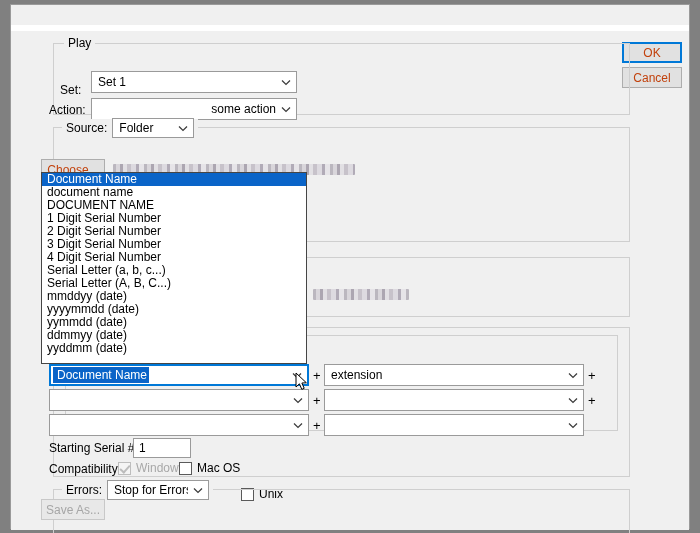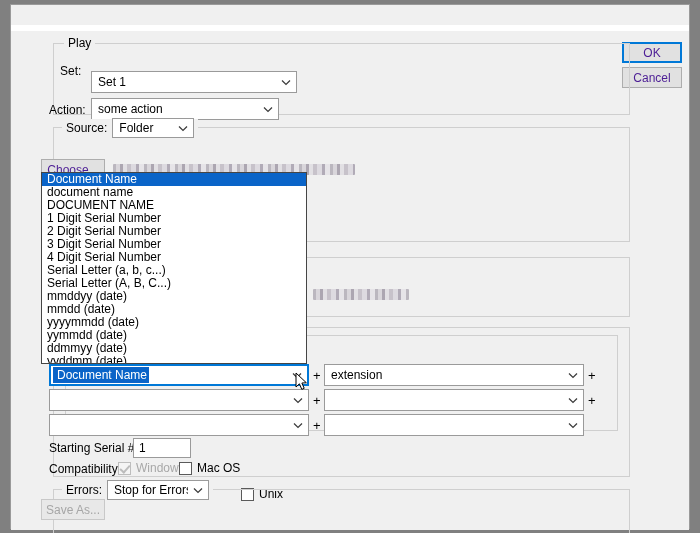--- a/index.html
+++ b/index.html
@@ -135,21 +135,21 @@
   }
 
   
   .btn {
     position: absolute;
     background: #e1e1e1;
     border: 1px solid #adadad;
     box-sizing: border-box;
     font-family: "Liberation Sans", sans-serif;
     font-size: 12px;
-    color: #4c1d95;
+    color: #c2410c;
     display: flex;
     align-items: center;
     justify-content: center;
     cursor: default;
   }
   .btn.default {
     border: 2px solid #0078d7;
     background: #e1e1e1;
   }
   .btn.disabled {
@@ -277,31 +277,31 @@
   </div>
 
   <div class="body-area">
 
     <div class="btn default" style="left:611px; top:11px; width:60px; height:21px;">OK</div>
     <div class="btn" style="left:611px; top:36px; width:60px; height:21px;">Cancel</div>
 
     <div class="group" style="left:18px; top:12px; width:577px; height:72px;">
       <span class="group-title">Play</span>
     </div>
-    <div class="lbl" style="left:49px; top:33px;">Set:</div>
+    <div class="lbl" style="left:49px; top:52px;">Set:</div>
     <div class="combo" style="left:80px; top:40px; width:206px;">
       <span class="val">Set 1</span>
       <span class="arrow">
         <svg width="10" height="7" viewBox="0 0 10 7">
             <path d="M1 1.5 L5 5.5 L9 1.5" stroke="#3a3a3a" stroke-width="1.2" fill="none"></path>
           </svg>
       </span>
     </div>
     <div class="lbl" style="left:38px; top:72px;">Action:</div>
-    <div class="combo" style="left:80px; top:67px; width:188px;">
+    <div class="combo" style="left:80px; top:67px; width:206px;text-align:right;">
       <span class="val">some action</span>
       <span class="arrow">
         <svg width="10" height="7" viewBox="0 0 10 7">
             <path d="M1 1.5 L5 5.5 L9 1.5" stroke="#3a3a3a" stroke-width="1.2" fill="none"></path>
           </svg>
       </span>
     </div>
 
     <div class="group" style="left:18px; top:96px; width:577px; height:115px;">
       <div class="group-title-inline">
@@ -441,21 +441,20 @@
           <div class="dd-item selected">Document Name</div>
           <div class="dd-item">document name</div>
           <div class="dd-item">DOCUMENT NAME</div>
           <div class="dd-item">1 Digit Serial Number</div>
           <div class="dd-item">2 Digit Serial Number</div>
           <div class="dd-item">3 Digit Serial Number</div>
           <div class="dd-item">4 Digit Serial Number</div>
           <div class="dd-item">Serial Letter (a, b, c...)</div>
           <div class="dd-item">Serial Letter (A, B, C...)</div>
           <div class="dd-item">mmddyy (date)</div>
-          <div class="dd-item">mmdd (date)</div>
           <div class="dd-item">yyyymmdd (date)</div>
           <div class="dd-item">yymmdd (date)</div>
           <div class="dd-item">ddmmyy (date)</div>
           <div class="dd-item">yyddmm (date)</div>
         </div>
     </div>
 
     <div class="cursor" style="left:284px; top:341px;">
       <svg width="14" height="20" viewBox="0 0 14 20">
         <path d="M1 1 L1 15 L4.4 11.8 L6.8 17.4 L9.2 16.3 L6.9 11 L11.4 10.8 Z" fill="#ffffff" stroke="#000000" stroke-width="1"></path>

